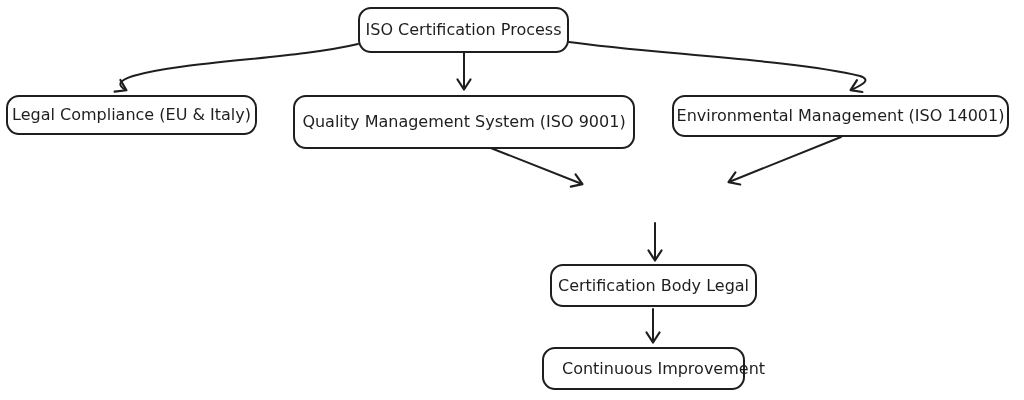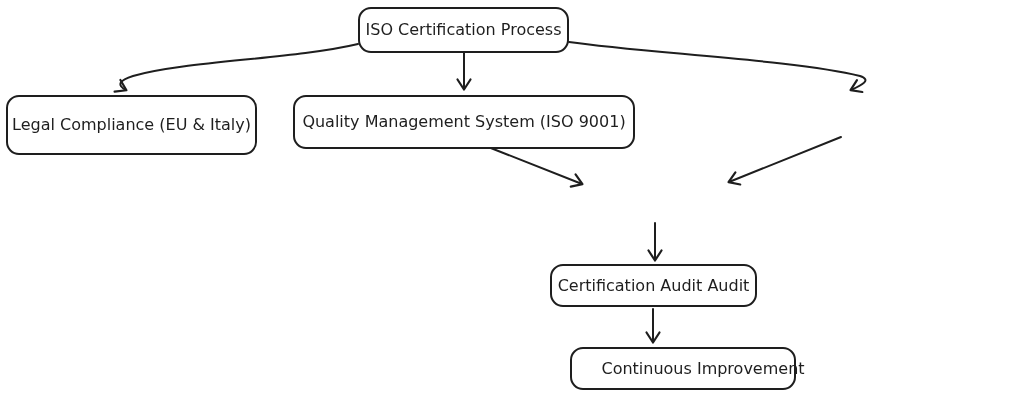--- a/index.html
+++ b/index.html
@@ -30,26 +30,26 @@
     border-radius: 13px;
     display: flex;
     align-items: center;
     justify-content: center;
     color: #1e1e1e;
     font-size: 16px;
     line-height: 1.1;
     white-space: nowrap;
   }
   .node-iso      { left: 358px; top: 7px;   width: 211px; height: 46px; }
-  .node-legal    { left: 6px;   top: 95px;  width: 251px; height: 60px; }
+  .node-legal    { left: 6px;   top: 95px;  width: 251px; height: 40px; }
   .node-qms      { left: 293px; top: 95px;  width: 342px; height: 54px; }
   .node-env      { left: 672px; top: 95px;  width: 337px; height: 42px; }
   .node-audit    { left: 587px; top: 178px; width: 135px; height: 43px; }
   .node-cert     { left: 550px; top: 264px; width: 207px; height: 43px; }
-  .node-improve  { left: 570px; top: 347px; width: 226px; height: 43px; padding-left: 40px; }
+  .node-improve  { left: 542px; top: 347px; width: 203px; height: 43px; padding-left: 40px; }
   .edge {
     fill: none;
     stroke: #1e1e1e;
     stroke-width: 2;
     stroke-linecap: round;
   }
 </style>
 </head>
 <body>
 
@@ -76,23 +76,26 @@
   </div>
 
   <div class="node node-legal">
     <span>Legal Compliance (EU &amp; Italy)</span>
   </div>
 
   <div class="node node-qms">
     <span>Quality Management System (ISO 9001)</span>
   </div>
 
+  <div class="node node-env">
+    <span>Environmental Management (ISO 14001)</span>
+  </div>
 
 
   <div class="node node-cert">
-    <span>Certification Audit Audit</span>
+    <span>Certification Body Legal</span>
   </div>
 
   <div class="node node-improve">
     <span>Continuous Improvement</span>
   </div>
 
 </div>
 
 </body></html>

